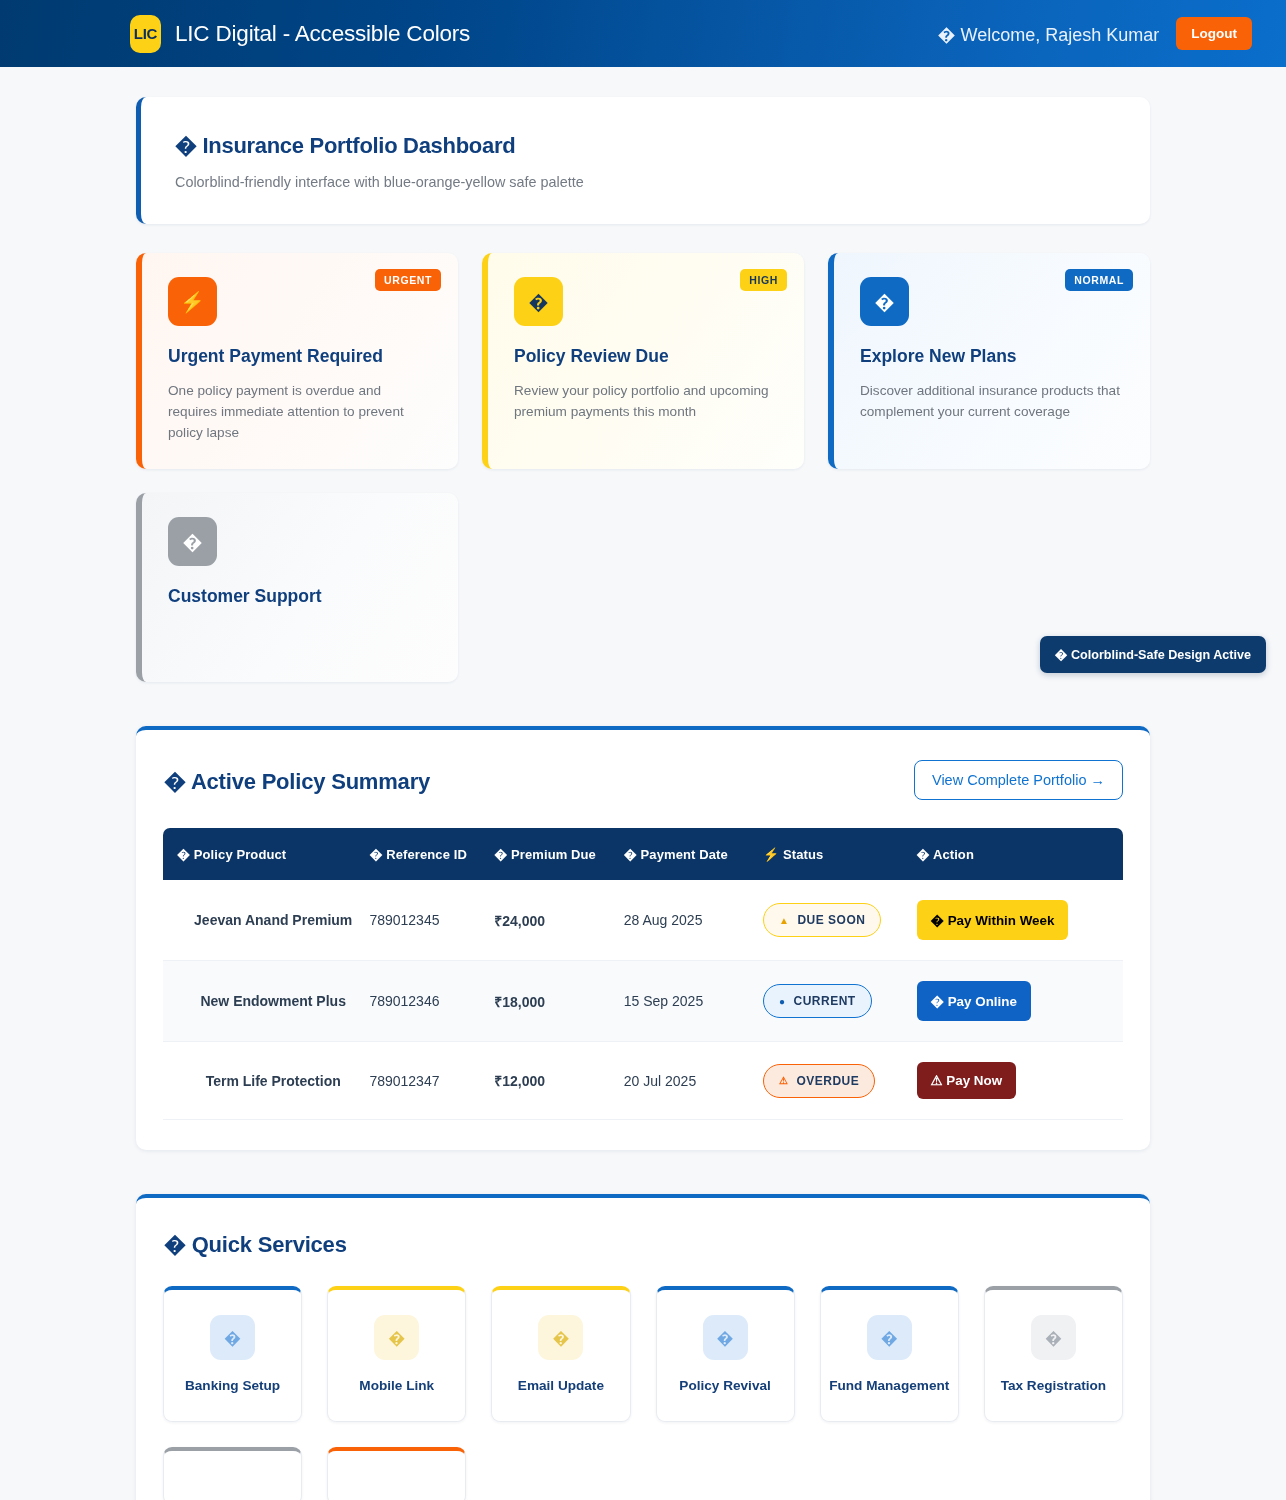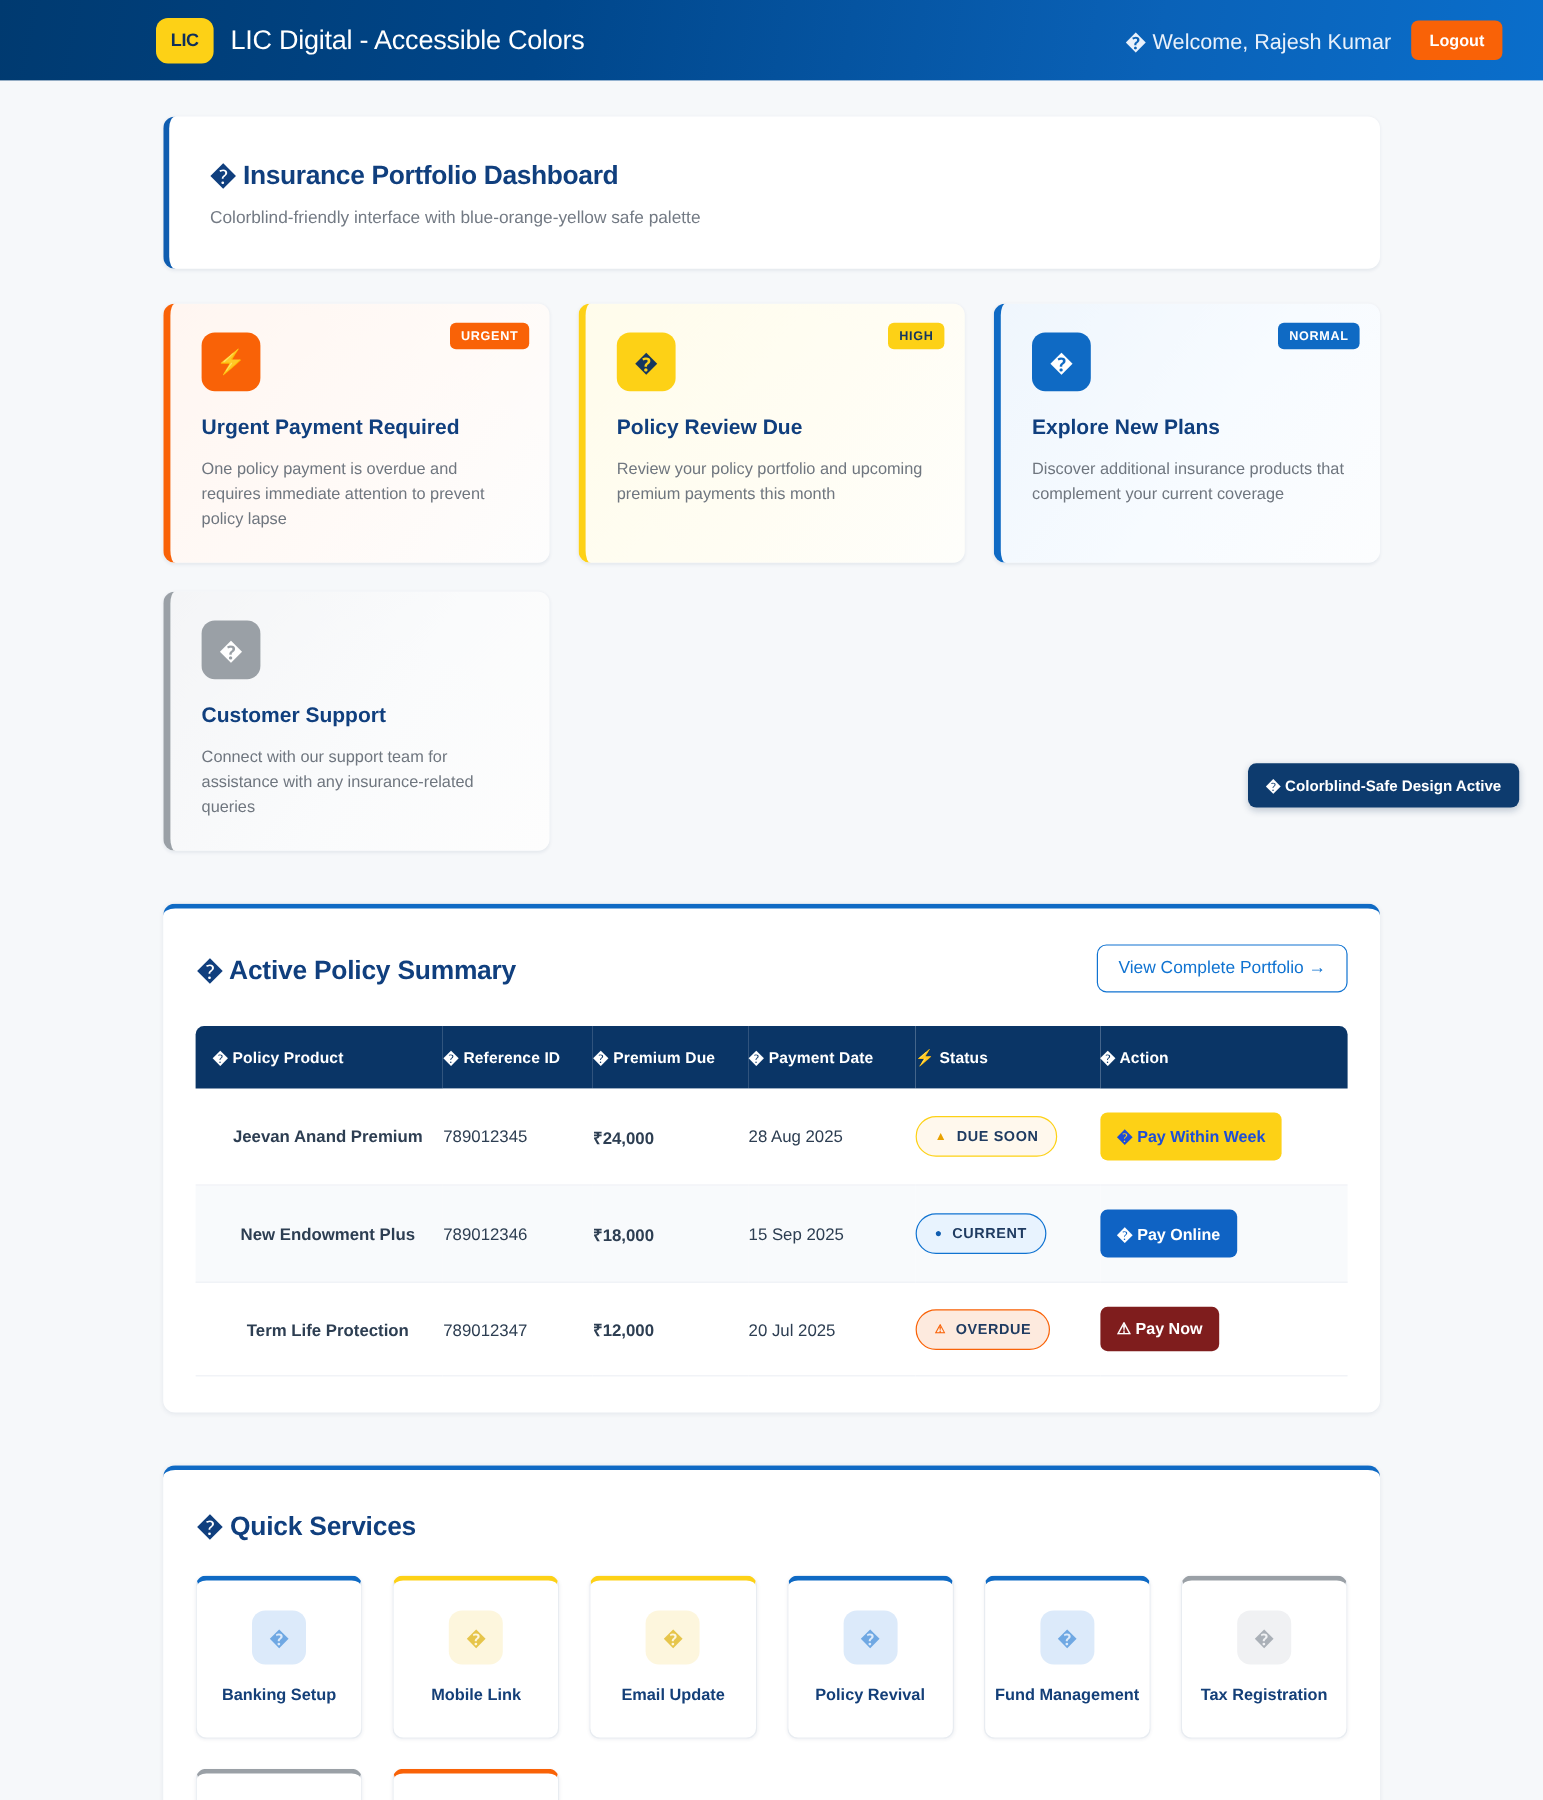--- a/index.html
+++ b/index.html
@@ -15,21 +15,21 @@
   .topbar {
     height: 67px;
     background: linear-gradient(100deg, #003a70 0%, #00468a 35%, #0a62b8 75%, #0a6ecb 100%);
     display: flex;
     align-items: center;
     padding: 0 34px 0 130px;
     position: relative;
   }
   .brand { display: flex; align-items: center; gap: 14px; }
   .logo-box {
-    width: 48px; height: 38px;
+    width: 31px; height: 38px;
     background: #fdd116;
     border-radius: 10px;
     display: flex; align-items: center; justify-content: center;
     font-size: 15px; font-weight: bold; color: #0e2f5a;
     letter-spacing: -0.3px;
   }
   .brand-title {
     color: #ffffff;
     font-size: 22.5px;
     font-weight: normal;
@@ -301,21 +301,20 @@
         <div class="alert-badge" style="background: rgb(15, 106, 196); color: rgb(255, 255, 255);">NORMAL</div>
         <h3>Explore New Plans</h3>
         <p>Discover additional insurance products that complement your current coverage</p>
       </div>
     </div>
 
   <div class="alert-grid-2" id="alerts-row2">
       <div class="alert-card" style="border-left-color: rgb(154, 160, 166); background: linear-gradient(125deg, rgb(244, 245, 247) 0%, rgb(250, 251, 252) 55%, rgb(253, 253, 253) 100%);">
         <div class="alert-icon" style="background: rgb(154, 160, 166); color: rgb(255, 255, 255);">�</div>
         <h3>Customer Support</h3>
-        <p>Connect with our support team for assistance with any insurance-related queries</p>
       </div>
       <div></div>
       <div></div>
     </div>
 
   <div class="panel">
     <div class="panel-head">
       <h2>� Active Policy Summary</h2>
       <button class="view-portfolio">View Complete Portfolio →</button>
     </div>
@@ -341,21 +340,21 @@
       <tbody id="policy-body">
           <tr>
             <td class="pname">Jeevan Anand Premium</td>
             <td>789012345</td>
             <td class="pamt">₹24,000</td>
             <td>28 Aug 2025</td>
             <td><span class="st-badge" style="background: rgb(255, 248, 237); border-color: rgb(253, 209, 22); color: rgb(31, 59, 97);">
                 <span style="color: rgb(232, 161, 0); font-size: 10px;">▲</span>
                 <span>DUE SOON</span>
               </span></td>
-            <td><button class="act-btn" style="background: rgb(253, 209, 22); color: #1d4ed8;">� Pay Within Week</button></td>
+            <td><button class="act-btn" style="background: rgb(253, 209, 22); color: #000000;">� Pay Within Week</button></td>
           </tr>
           <tr class="alt">
             <td class="pname">New Endowment Plus</td>
             <td>789012346</td>
             <td class="pamt">₹18,000</td>
             <td>15 Sep 2025</td>
             <td><span class="st-badge" style="background: rgb(232, 243, 254); border-color: rgb(16, 115, 209); color: rgb(31, 59, 97);">
                 <span style="color: rgb(15, 93, 176); font-size: 10px;">●</span>
                 <span>CURRENT</span>
               </span></td>

